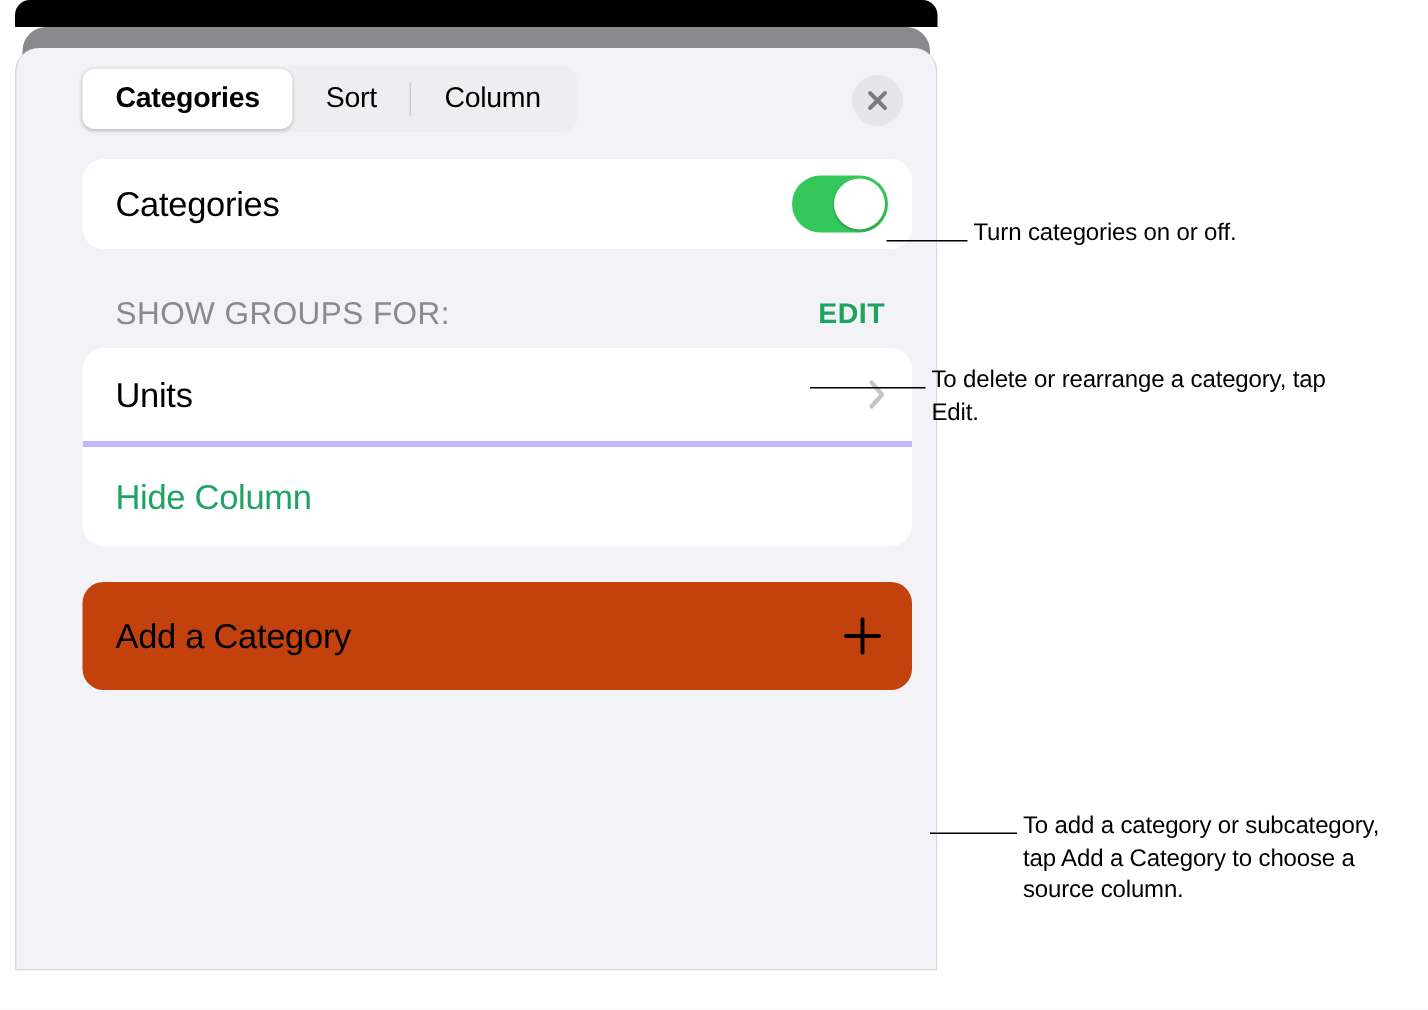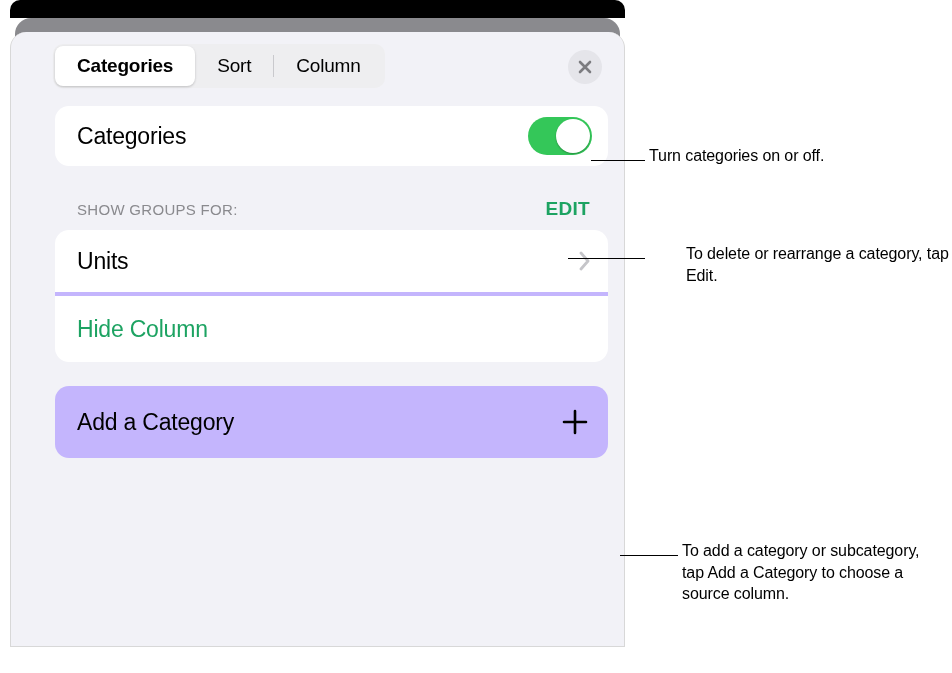--- a/index.html
+++ b/index.html
@@ -139,21 +139,21 @@
       border-radius: 50%;
       box-shadow: 0 1px 2px rgba(0,0,0,0.2), 0 1px 1px rgba(0,0,0,0.1);
     }
     .section-header {
       display: flex;
       align-items: center;
       justify-content: space-between;
       padding: 32px 18px 10px 22px;
     }
     .section-title {
-      font-size: 15px;
+      font-size: 21px;
       color: #8a8a8e;
       letter-spacing: 0.3px;
       text-transform: uppercase;
     }
     .edit-link {
       font-size: 19px;
       font-weight: 600;
       color: #1da362;
       letter-spacing: 0.3px;
       cursor: pointer;
@@ -188,21 +188,21 @@
       height: 24px;
       flex-shrink: 0;
     }
     .add-row {
       display: flex;
       align-items: center;
       justify-content: space-between;
       height: 72px;
       padding: 0 20px 0 22px;
       margin-top: 24px;
-      background: #c4b5fd;
+      background: #c2410c;
       border-radius: 14px;
     }
     .plus-btn {
       width: 26px;
       height: 26px;
       flex-shrink: 0;
     }
     
     .callout {
       position: absolute;
@@ -218,21 +218,21 @@
       font-size: 16px;
       color: #000;
       line-height: 1.35;
       letter-spacing: -0.1px;
       padding-left: 4px;
     }
     .callout-1 { top: 149px; left: 591px; }
     .callout-1 .callout-line { width: 54px; margin-top: 11px; }
     .callout-1 .callout-text { margin-top: -4px; }
 
-    .callout-2 { top: 247px; left: 568px; gap: 37px; }
+    .callout-2 { top: 247px; left: 540px; }
     .callout-2 .callout-line { width: 77px; margin-top: 11px; }
     .callout-2 .callout-text { margin-top: -4px; }
 
     .callout-3 { top: 544px; left: 620px; }
     .callout-3 .callout-line { width: 58px; margin-top: 11px; }
     .callout-3 .callout-text { margin-top: -4px; }
   </style>
 </head>
 <body>
 

